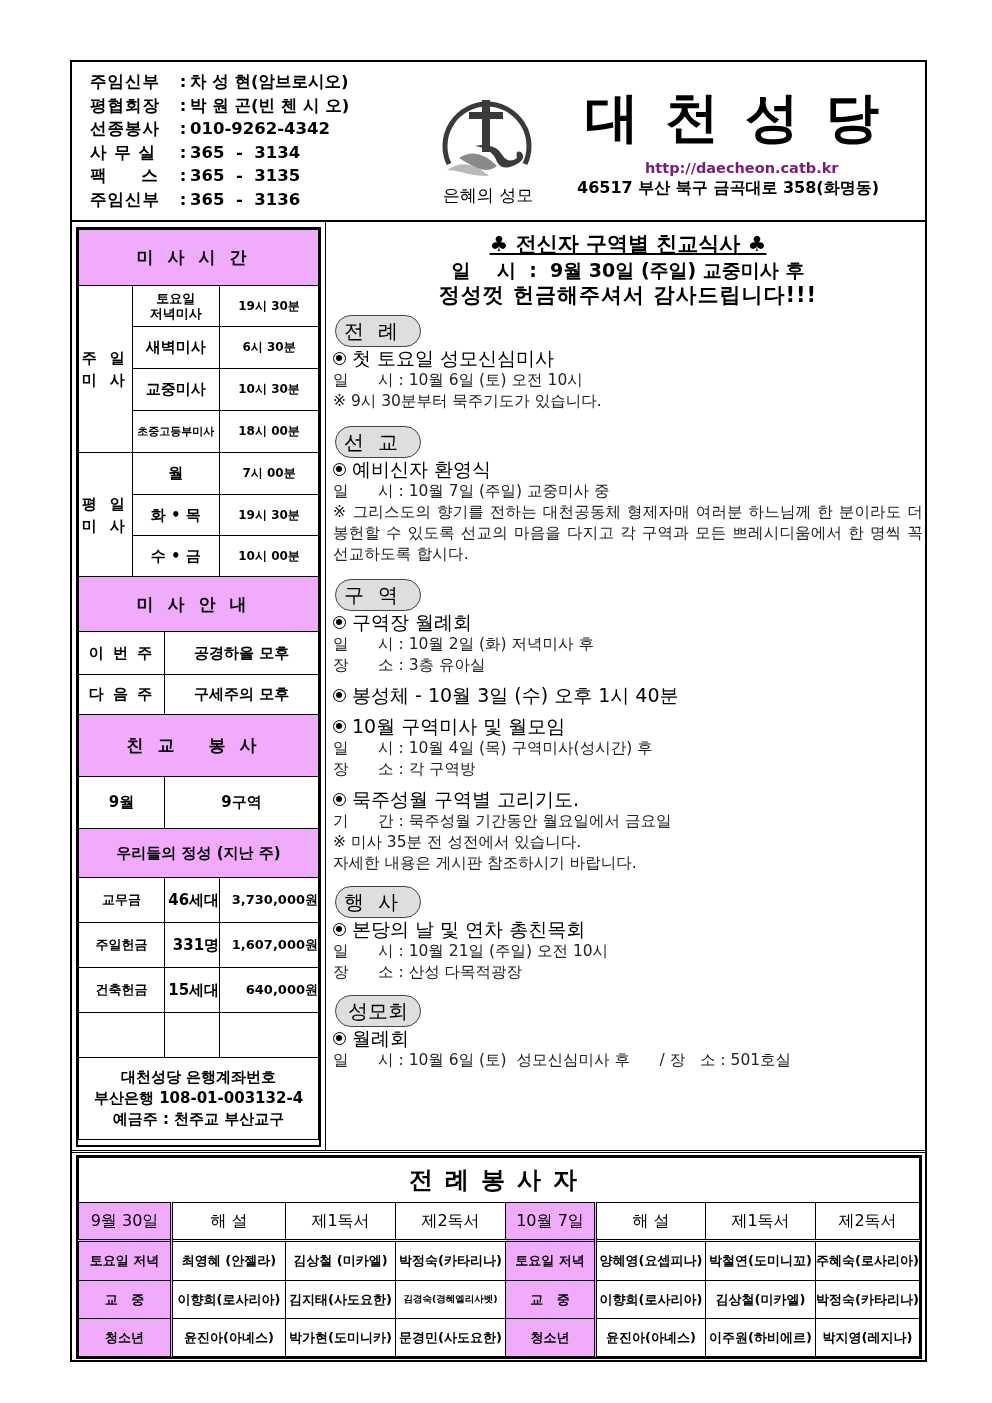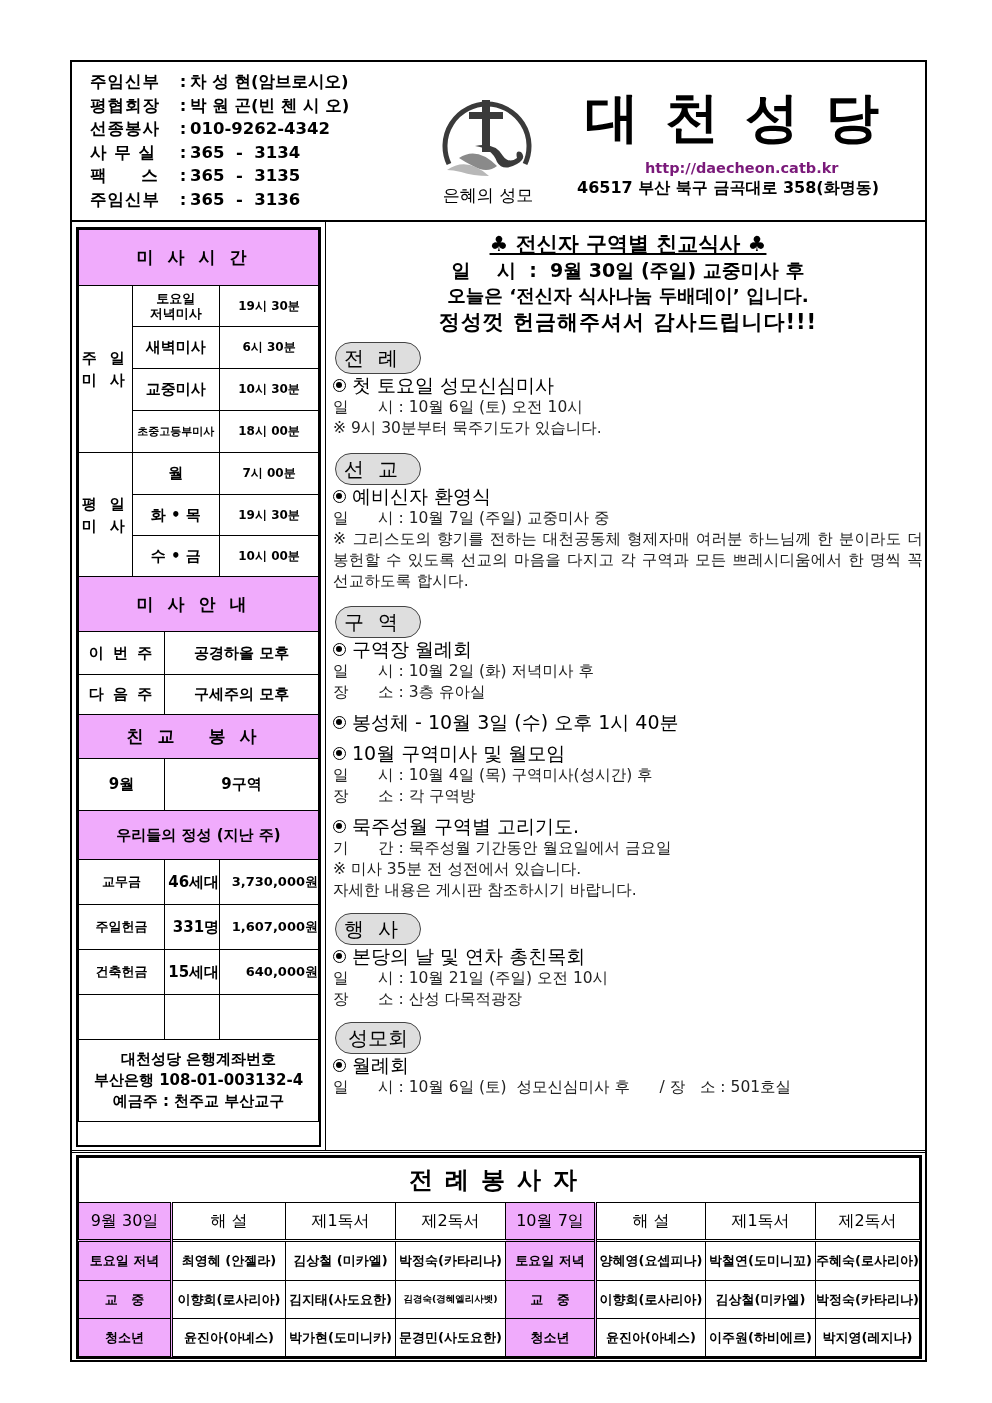--- a/index.html
+++ b/index.html
@@ -162,21 +162,21 @@
         </tr>
   <tr style="height:43px">
           <td colspan="2" class="md" style="letter-spacing:2px">이 번 주</td>
           <td colspan="2" class="md">공경하올 모후</td>
         </tr>
   <tr style="height:40px">
           <td colspan="2" class="md" style="letter-spacing:2px">다 음 주</td>
           <td colspan="2" class="md">구세주의 모후</td>
         </tr>
 
-  <tr style="height:44px">
+  <tr style="height:62px">
           <td colspan="4" class="gray sec-h">친교 봉사</td>
         </tr>
   <tr style="height:52px">
           <td colspan="2" class="md">9월</td>
           <td colspan="2" class="md">9구역</td>
         </tr>
 
   <tr style="height:49px">
           <td colspan="4" class="gray md">우리들의 정성 (지난 주)</td>
         </tr>
@@ -207,21 +207,20 @@
     <div>예금주 : 천주교 부산교구</div>
   </td>
         </tr>
 </tbody>
     </table>
 </div>
 
 <div class="abs rc">
   <div class="bigt">♣ 전신자 구역별 친교식사 ♣</div>
   <div class="line2" style="white-space:pre">일    시  :  9월 30일 (주일) 교중미사 후</div>
-  <div class="line3">오늘은  ‘전신자 식사나눔 두배데이’ 입니다.</div>
   <div class="line4">정성껏 헌금해주셔서 감사드립니다!!!</div>
 
   <div class="pillwrap"><span class="pill"><span class="pill-shadow"></span><span>전례</span></span></div>
   <div class="bul">
       <span class="dot"></span>
       <span>첫 토요일 성모신심미사</span>
     </div>
   <div class="det" style="white-space:pre">일      시 : 10월 6일 (토) 오전 10시</div>
   <div class="det">※ 9시 30분부터 묵주기도가 있습니다.</div>
 

